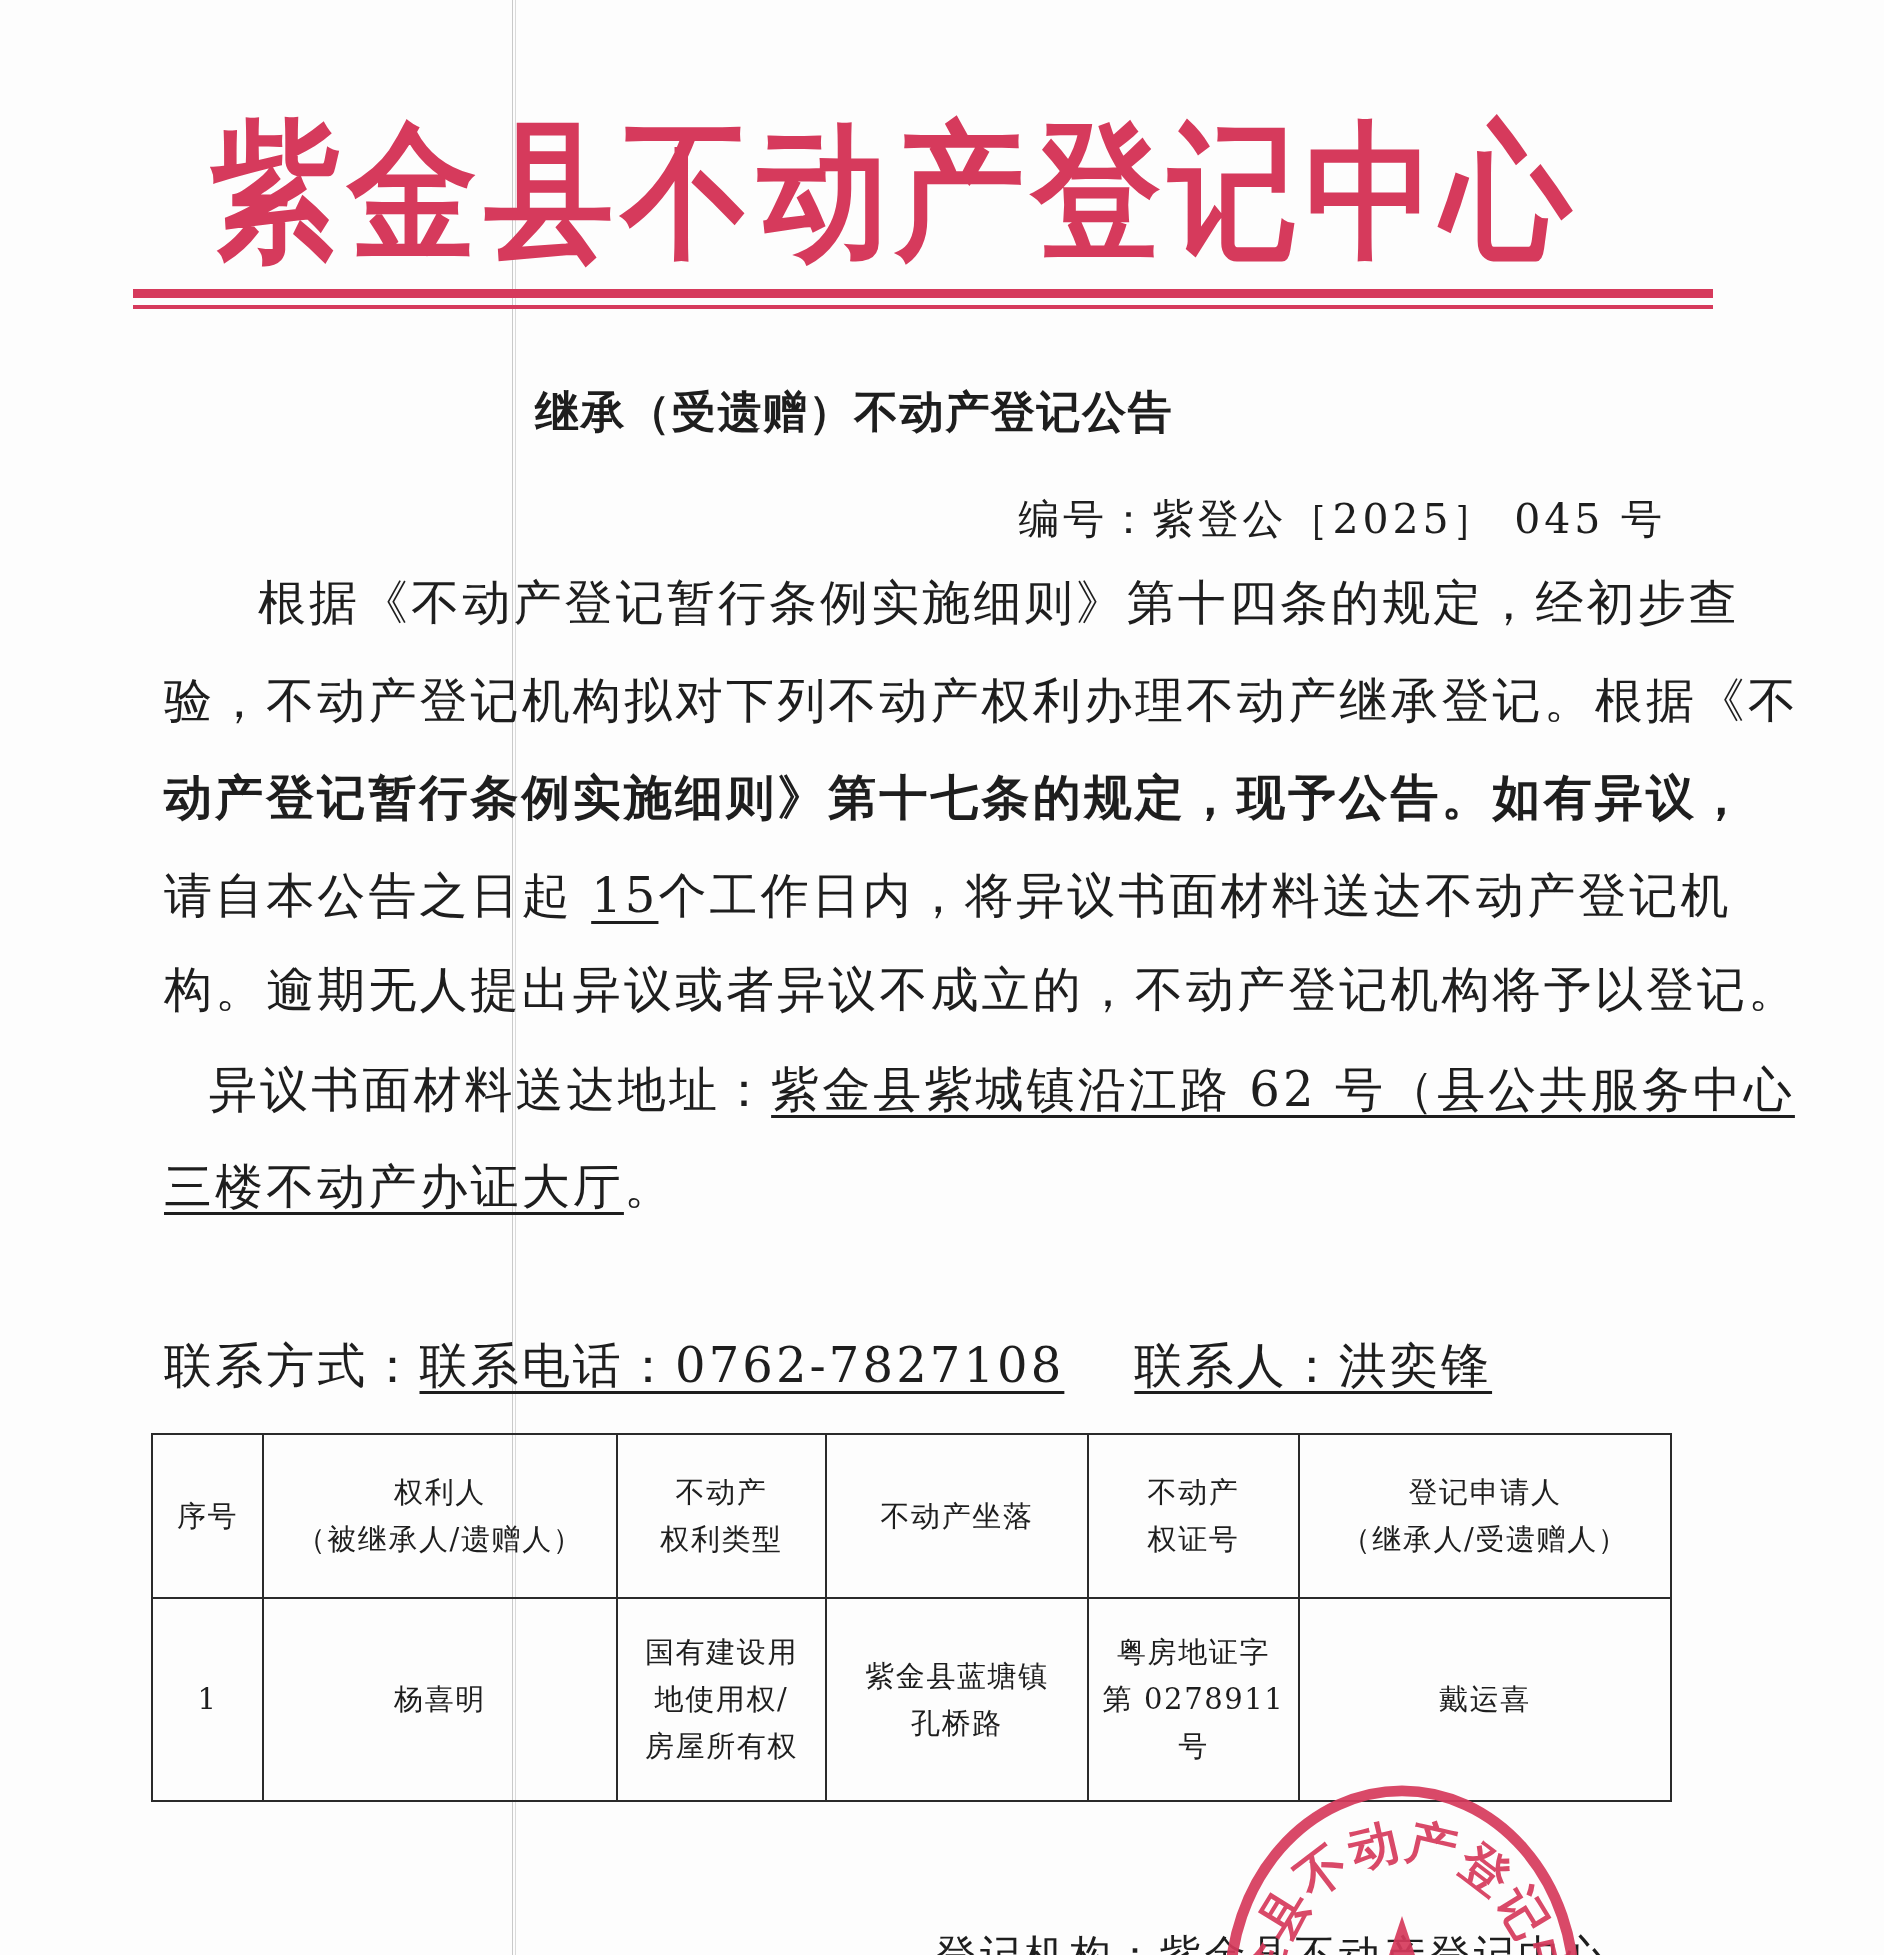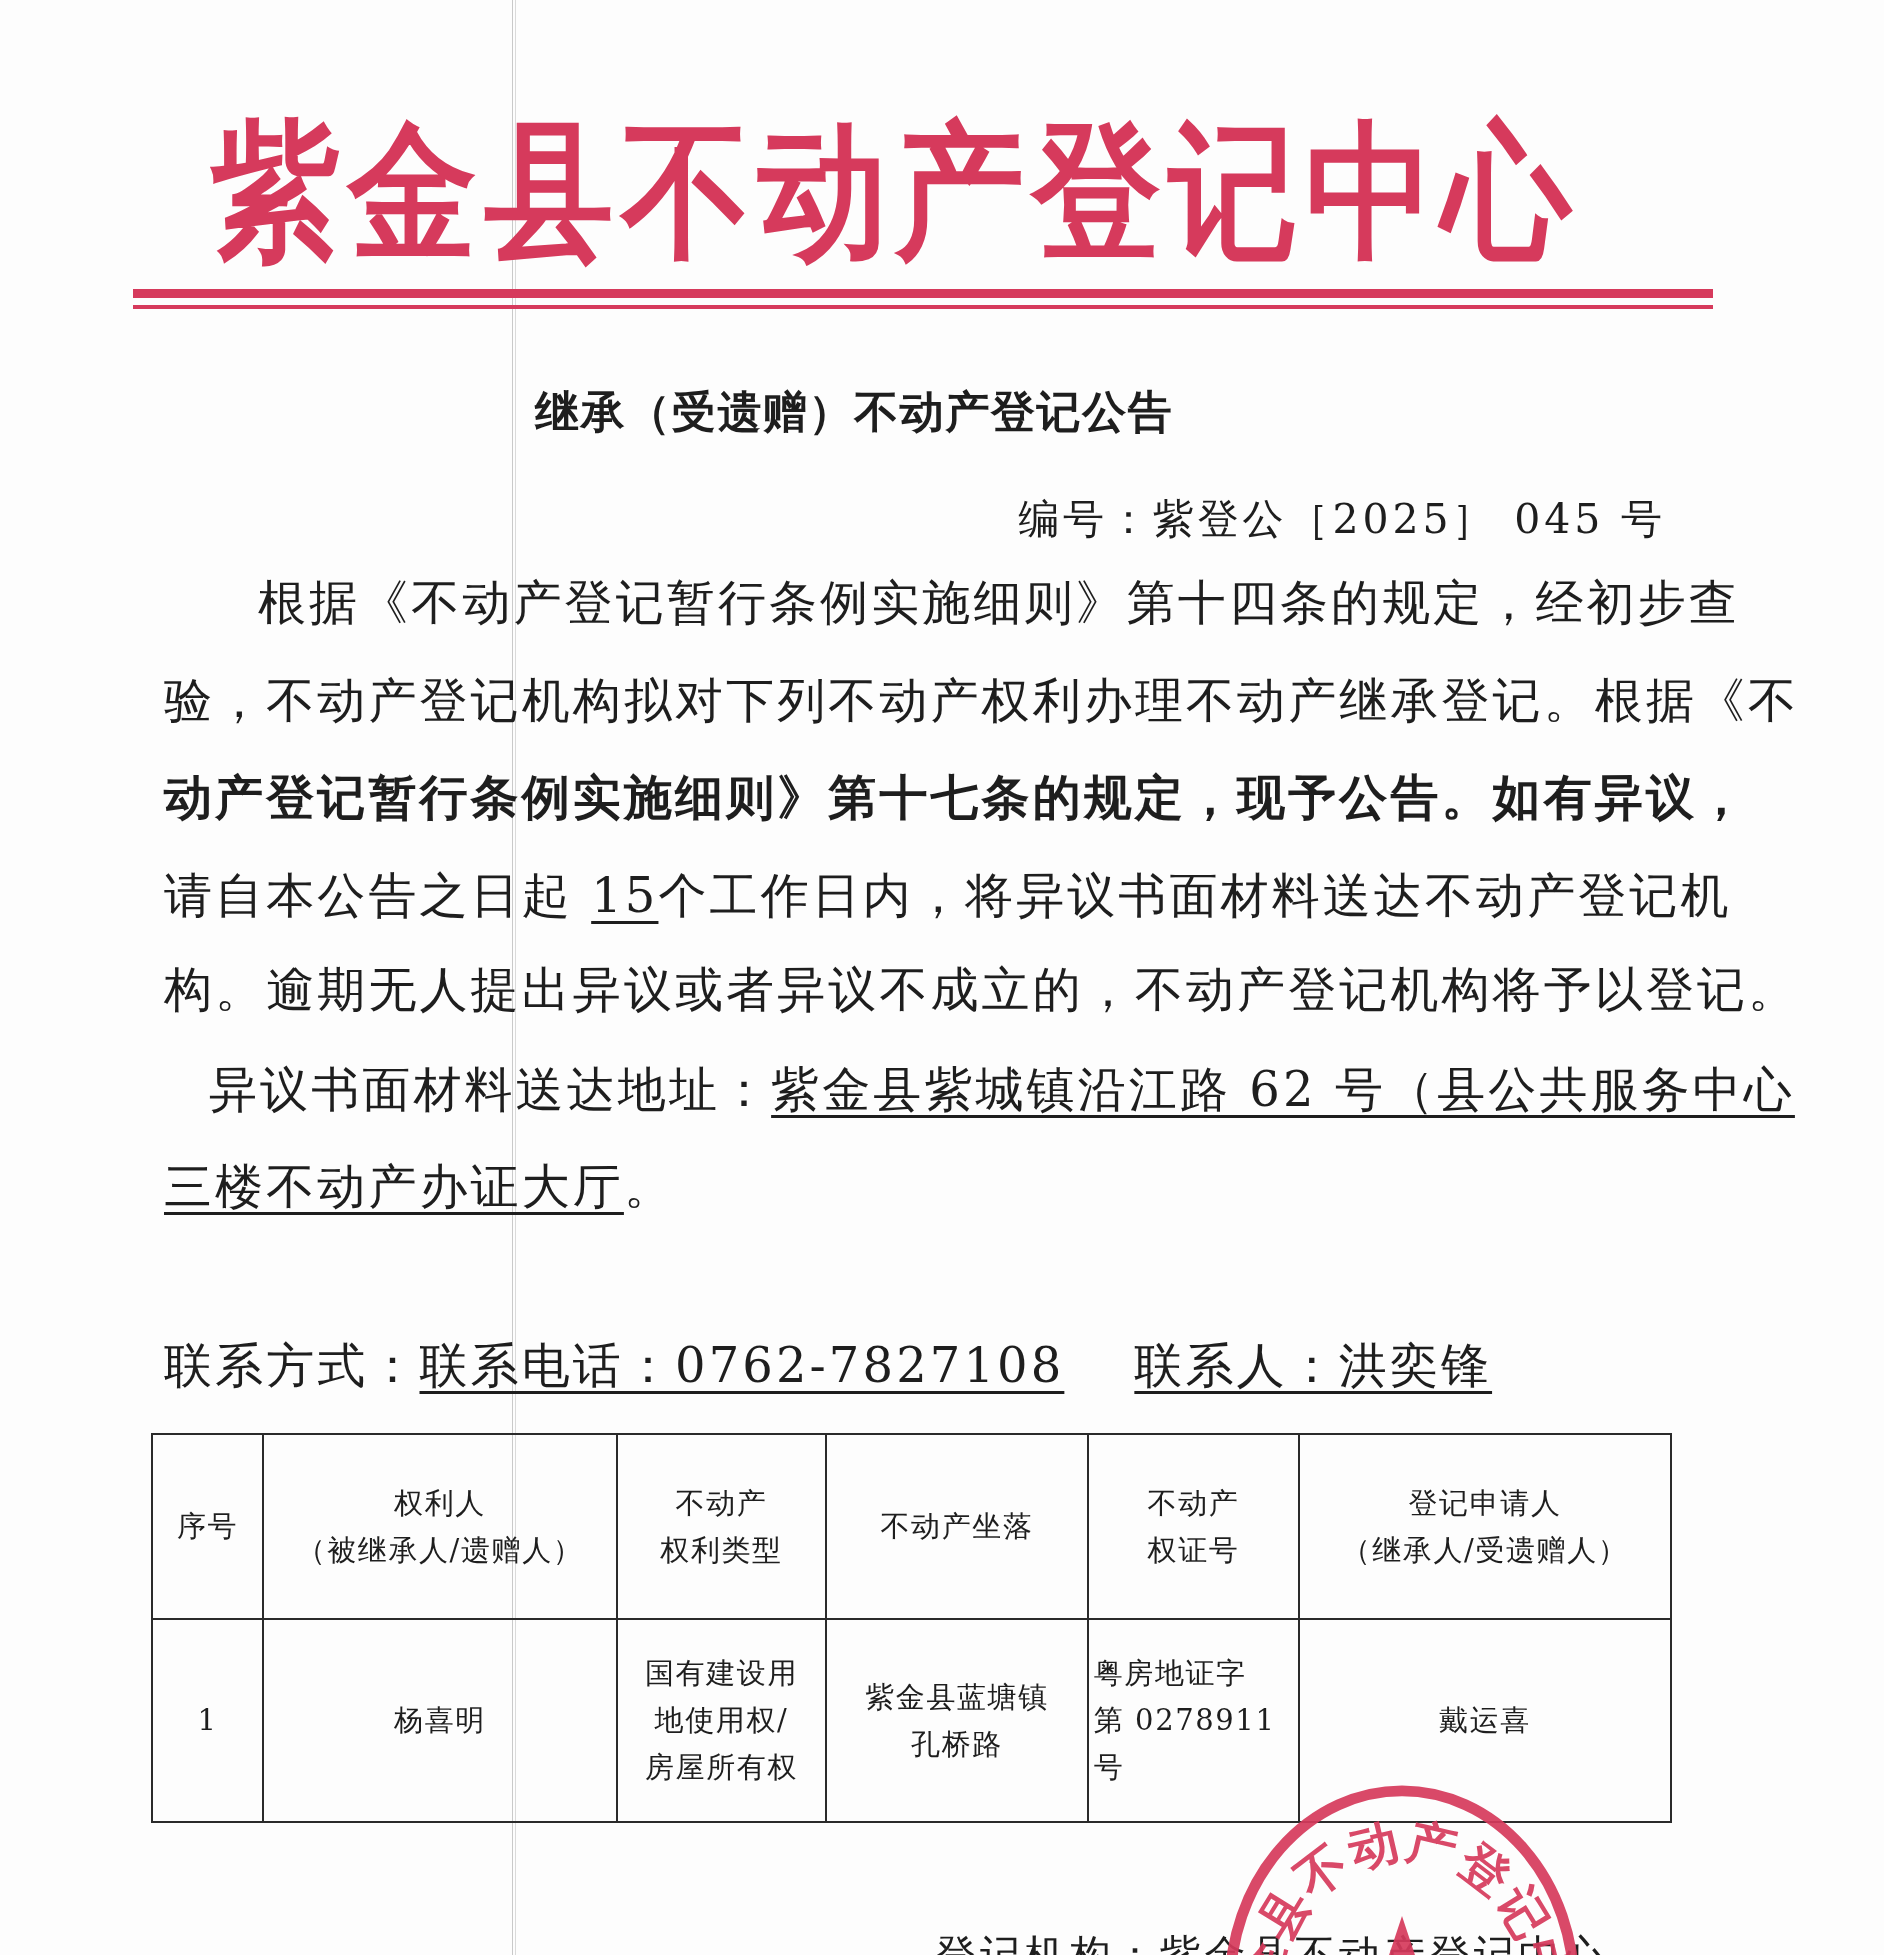--- a/index.html
+++ b/index.html
@@ -49,21 +49,21 @@
       width: 1519px; border-collapse: collapse;
       font-size: 29px; line-height: 47px;
       table-layout: fixed;
     }
     table.reg td, table.reg th {
       border: 2.3px solid #2a2a2a;
       text-align: center; vertical-align: middle;
       font-weight: normal; padding: 0 4.7px;
       letter-spacing: 1.6px;
     }
-    table.reg tr.head { height: 185px; margin-top: 22px; }
+    table.reg tr.head { height: 164px; margin-top: 22px; }
     table.reg tr.row { height: 203px; }
     .sig {
       left: 935px; top: 1928px;
       font-size: 41px; line-height: 55px; white-space: nowrap; letter-spacing: 3.9px;
     }
     .seal {
       left: 1222px; top: 1783px; width: 360px; height: 411px;
       pointer-events: none;
       opacity: 0.92;
     }
@@ -115,21 +115,21 @@
     <th><span>不动产</span><br><span>权利类型</span></th>
     <th><span>不动产坐落</span></th>
     <th><span>不动产</span><br><span>权证号</span></th>
     <th><span>登记申请人</span><br><span>（继承人/受遗赠人）</span></th>
   </tr>
   <tr class="row">
     <td>1</td>
     <td>杨喜明</td>
     <td><span>国有建设用</span><br><span>地使用权/</span><br><span>房屋所有权</span></td>
     <td><span>紫金县蓝塘镇</span><br><span>孔桥路</span></td>
-    <td style="text-align:left;"><span>粤房地证字</span><br><span>第 0278911</span><br><span>号</span></td>
+    <td style="text-align:center;"><span>粤房地证字</span><br><span>第 0278911</span><br><span>号</span></td>
     <td>戴运喜</td>
   </tr>
 </tbody>
   </table>
 
 <div class="abs sig">登记机构：紫金县不动产登记中心</div>
 
 <svg class="abs seal" viewBox="0 0 920 1050">
   <defs>
     <path id="sealArcTop" d="M 140 640 A 330 380 0 1 1 790 640"></path>

